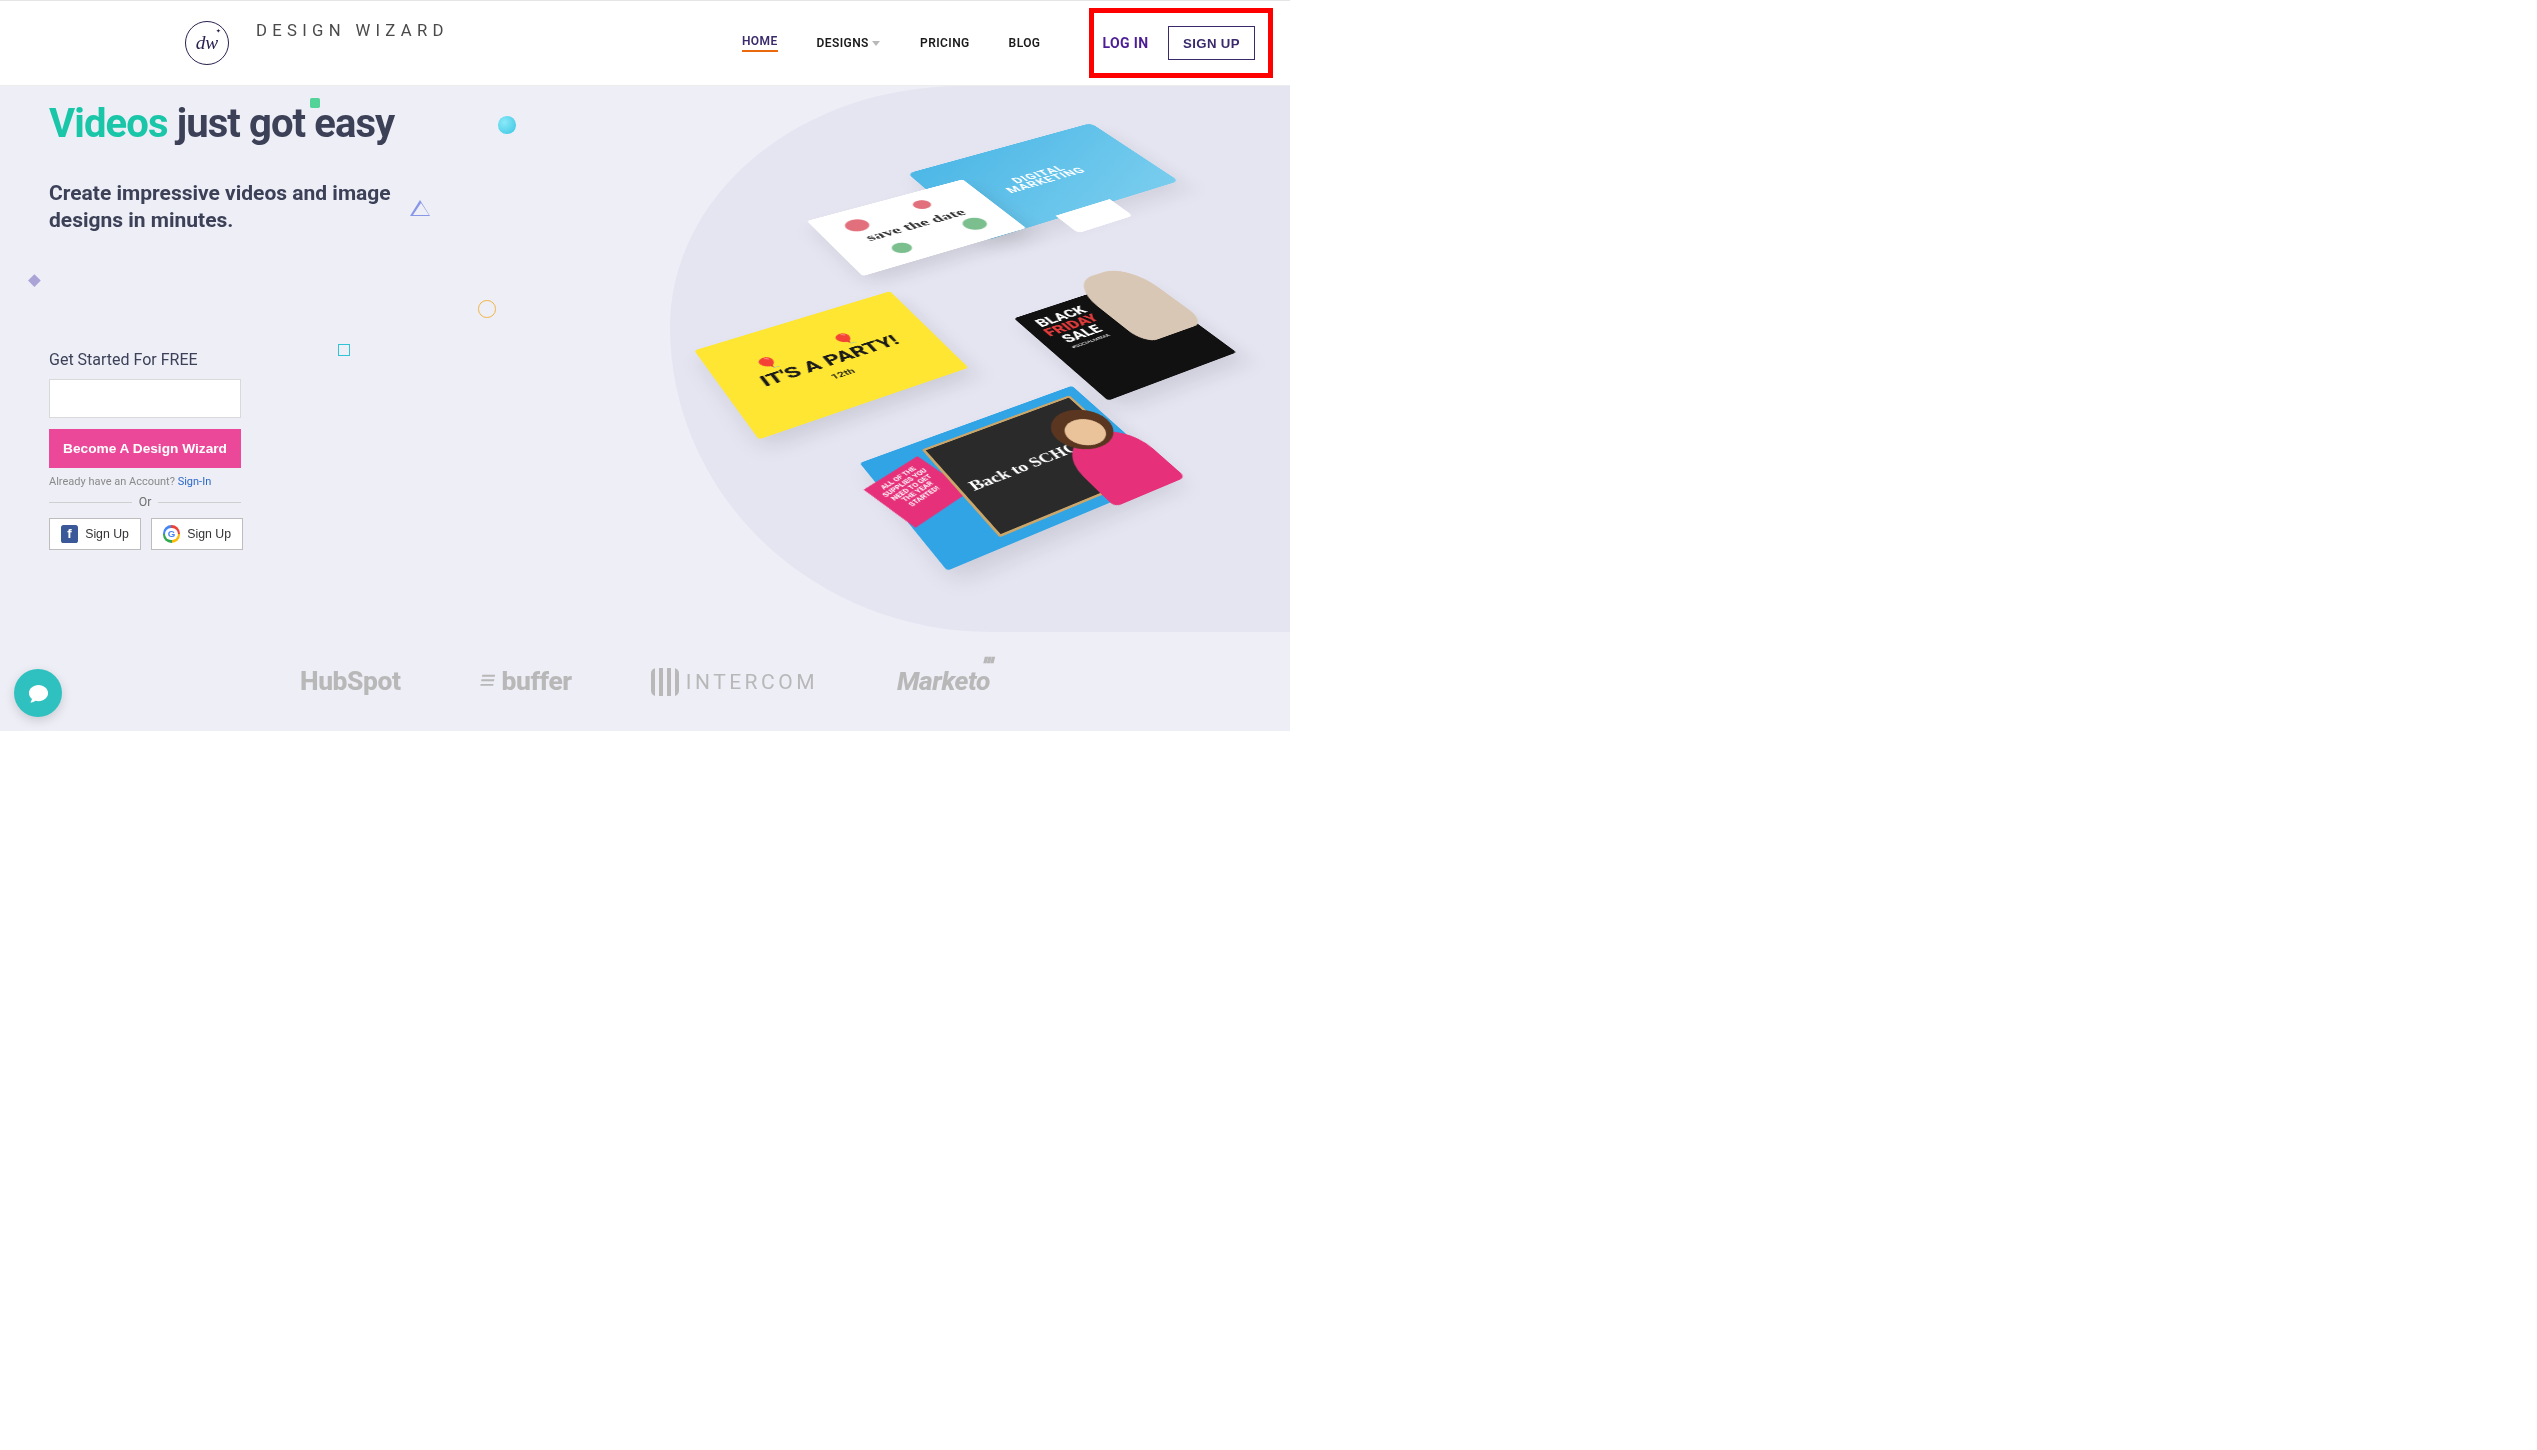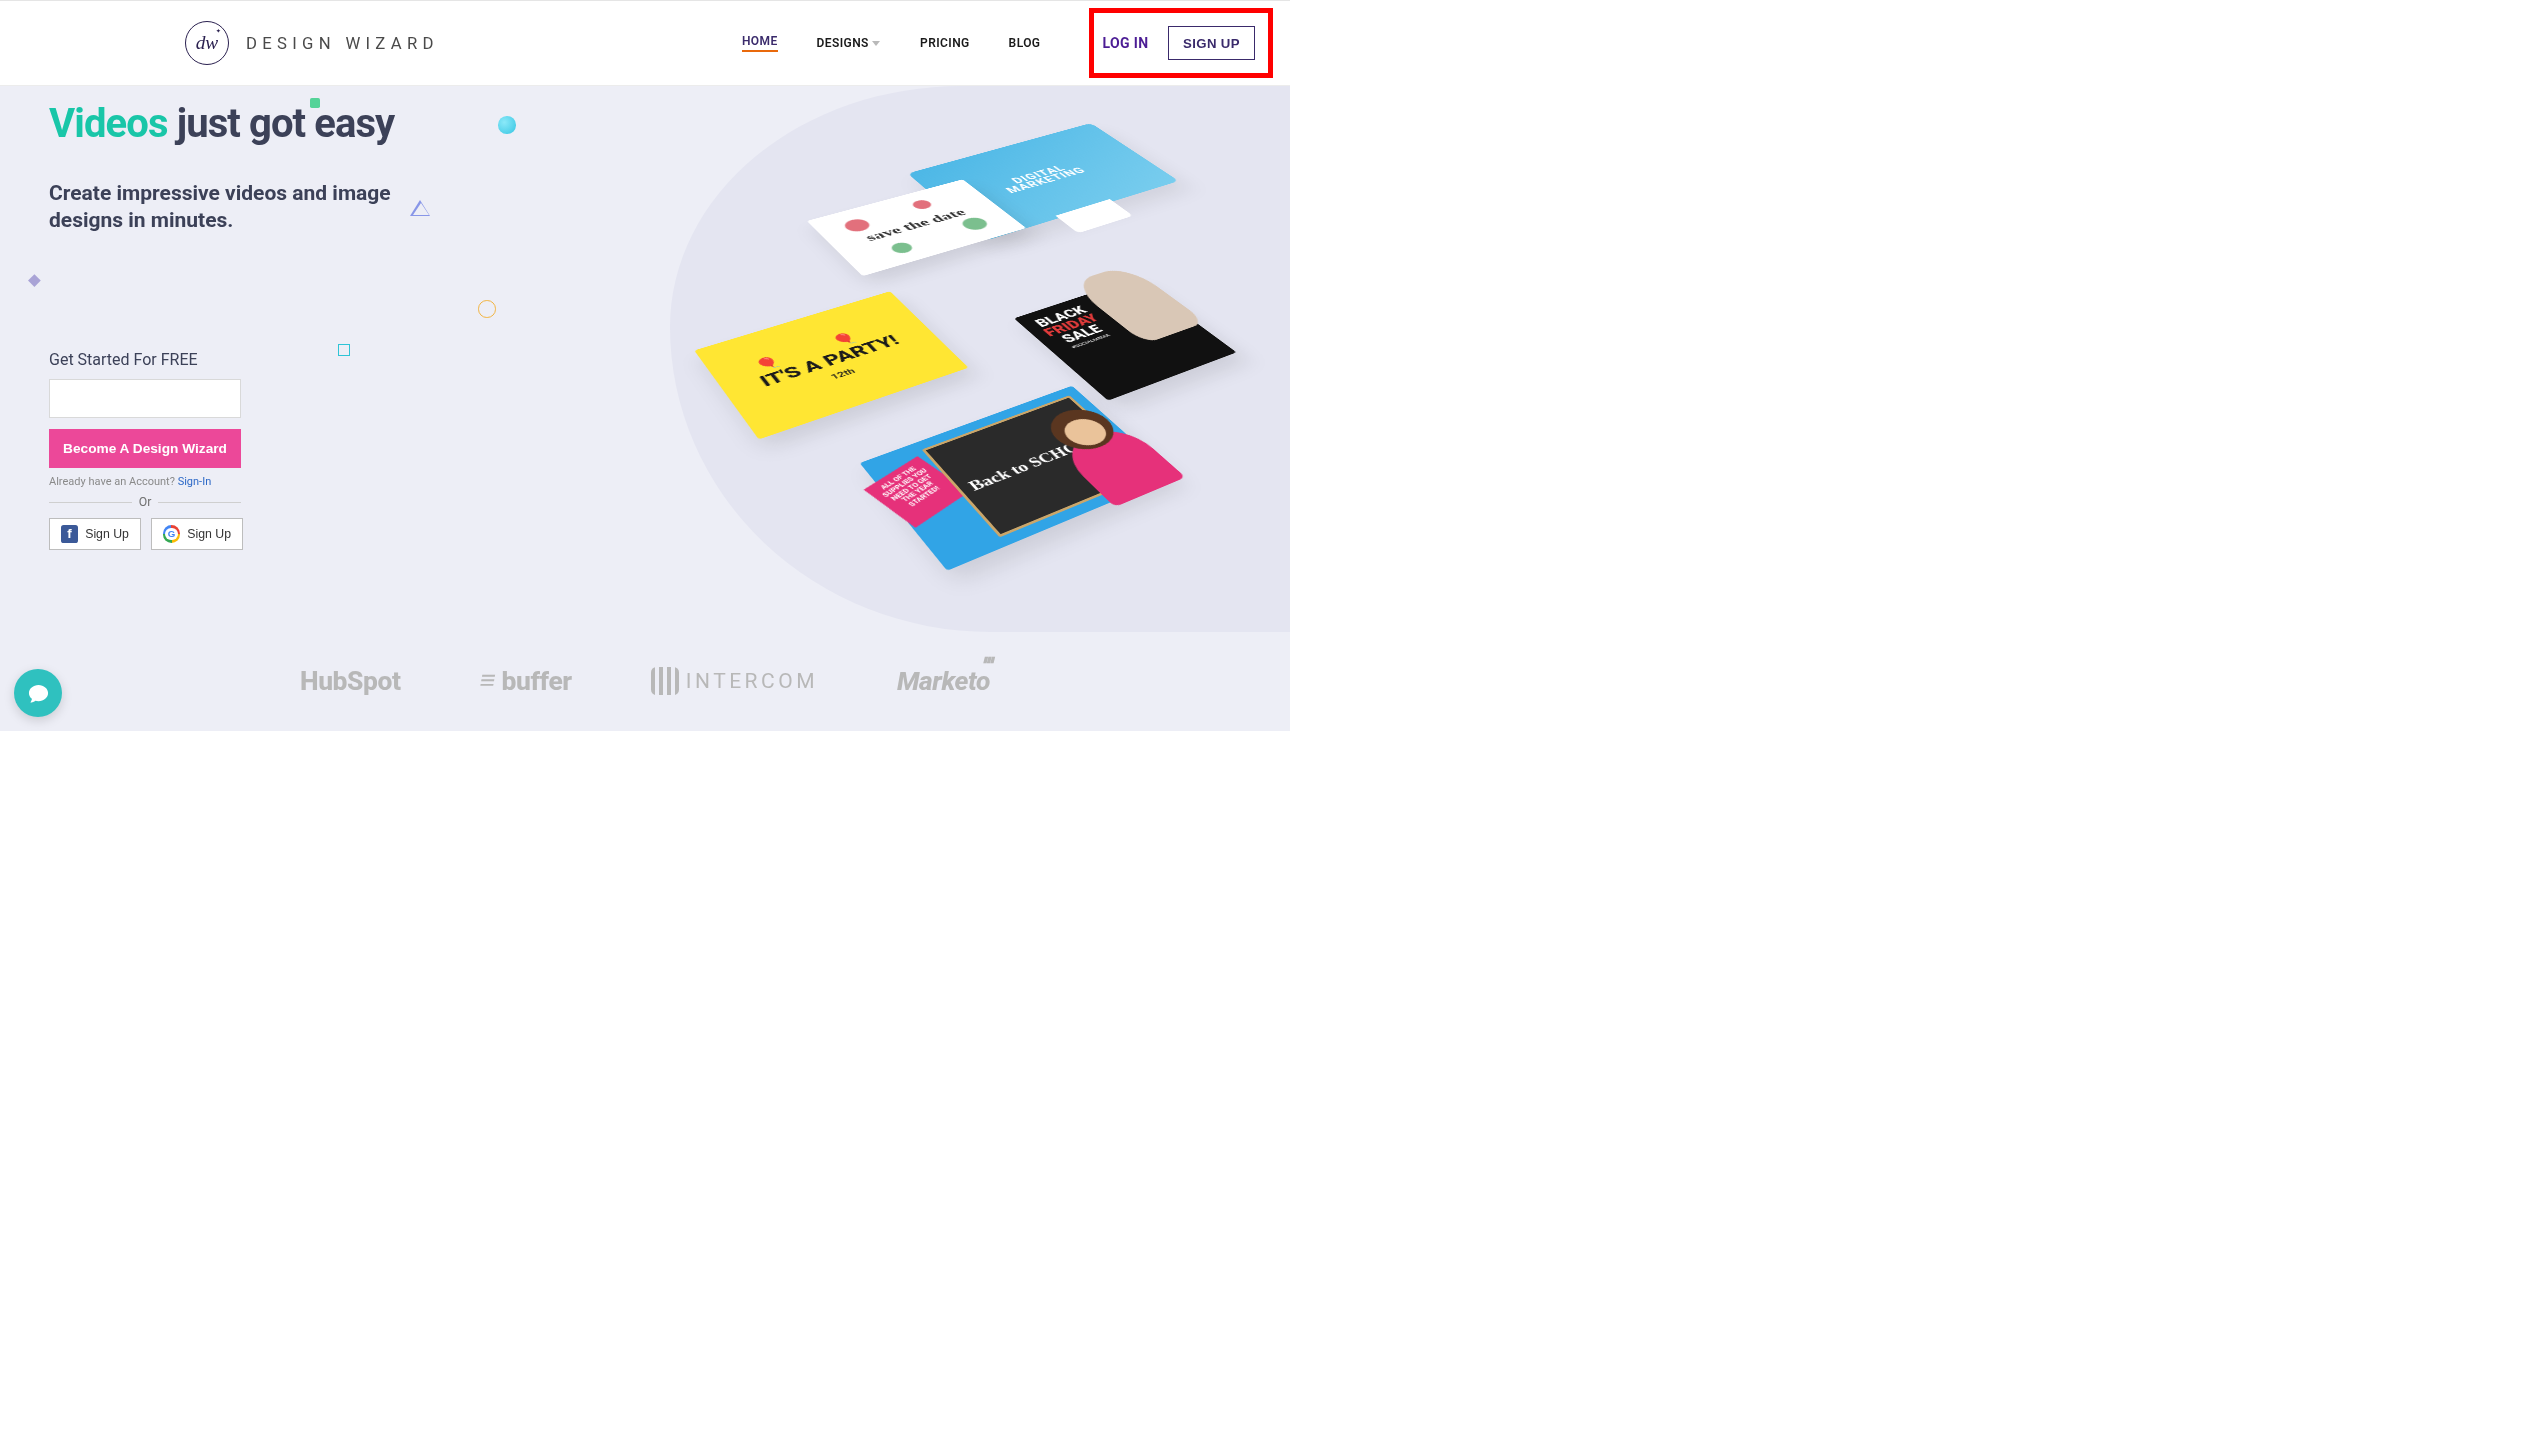--- a/index.html
+++ b/index.html
@@ -1,20 +1,20 @@
 <!DOCTYPE html>
 <html style="font-size:14px"><head>
 <meta charset="utf-8">
 <style>
 * { margin: 0; padding: 0; box-sizing: border-box; }
 body { font-family: -apple-system, BlinkMacSystemFont, "Segoe UI", Roboto, Helvetica, Arial, sans-serif; background: #fff; width: 1290px; height: 731px; overflow: hidden; position: relative; }
 
 
 .header { height: 86px; border-top: 0.9px solid #e5e5e5; border-bottom: 0.9px solid #ececec; display: flex; align-items: center; padding: 0 35px 0 185px; background: #fff; position: relative; z-index: 10; }
-.logo-wrap { display: flex; align-items: center; gap: 17px; }
+.logo-wrap { display: flex; align-items: flex-start; gap: 27px; }
 .logo-circle { width: 44px; height: 44px; border: 1.8px solid #2b2150; border-radius: 50%; display: flex; align-items: center; justify-content: center; font-family: Georgia, serif; font-size: 19.4px; color: #2b2150; font-style: italic; position: relative; }
 .logo-circle::after { content: '✦'; position: absolute; top: 5.3px; right: 7px; font-size: 6.2px; color: #2b2150; font-style: normal; }
 .brand-name { font-size: 16.7px; letter-spacing: 5.3px; color: #4a4a4a; font-weight: 400; }
 .nav { margin-left: auto; display: flex; align-items: center; gap: 39px; }
 .nav-link { font-size: 12px; font-weight: 600; letter-spacing: 0.4px; color: #1a1a1a; text-decoration: none; cursor: pointer; display: flex; align-items: center; gap: 3.5px; }
 .nav-link.active { color: #3a2a6b; border-bottom: 2.6px solid #e9690c; padding-bottom: 2.6px; }
 .chevron { display: inline-block; width: 8.8px; height: 8.8px; position: relative; }
 .chevron::before { content:''; border-left: 4.4px solid transparent; border-right: 4.4px solid transparent; border-top: 5.3px solid #b9b9b9; position: absolute; top: 2.6px; left: 0; }
 .auth-wrap { display: flex; align-items: center; gap: 19.4px; margin-left: 23px; position: relative; }
 .auth-highlight { position: absolute; border: 5.3px solid #ff0000; top: -17.6px; left: -13.2px; right: -17.6px; bottom: -17.6px; pointer-events: none; }
@@ -71,21 +71,21 @@
 .card-bf    { left:352px; top:163px; width:150px; height:150px; background:#111; transform: rotateX(52deg) rotateZ(-28deg) skewX(6deg); color:#fff; font-size:17.6px; line-height:0.95; align-items:flex-start; justify-content:flex-start; padding:12.3px; }
 .card-bf b{ color:#e33b3b; display:block; }
 .card-bf::after{ content:''; position:absolute; right:-8.8px; top:-26.4px; width:75px; height:123px; background:#d9c7b6; border-radius:40% 40% 20% 20%; }
 .card-school{ left:194px; top:291px; width:251px; height:163px; background:#31a4e6; transform: rotateX(52deg) rotateZ(-28deg) skewX(6deg); }
 .card-school .board{ position:absolute; inset:12.3px 12.3px 12.3px 62px; background:#2a2a2a; border:3.5px solid #caa66a; border-radius:2.6px; display:flex; align-items:center; justify-content:center; color:#fff; font-family:cursive; font-size:19.4px; }
 .card-school .ribbon{ position:absolute; left:-7px; top:26.4px; width:70px; height:70px; background:#e6317a; transform:rotate(-14deg); color:#fff; font-size:8px; font-weight:700; padding:7px; line-height:1.1; }
 .card-school .kid{ position:absolute; right:-8.8px; bottom:-7px; width:84px; height:97px; background:#e6317a; border-radius:50% 50% 7px 7px; }
 .card-school .kid::before{ content:''; position:absolute; top:-25px; left:21px; width:41px; height:41px; background:#eac39a; border-radius:50%; box-shadow: 0 -5.3px 0 10.6px #5a3620; }
 
 
-.logos { position: absolute; left: 0; right: 0; bottom: 35px; display: flex; justify-content: center; gap: 79px; align-items: center; z-index: 8; color: #b8b8b8; }
+.logos { position: absolute; left: 0; right: 0; bottom: 35px; display: flex; justify-content: center; gap: 79px; align-items: flex-end; z-index: 8; color: #b8b8b8; }
 .logo-item { font-size: 26.4px; font-weight: 800; letter-spacing: -0.4px; display: flex; align-items: center; gap: 7px; }
 .logo-item.thin { font-weight: 400; letter-spacing: 3.5px; font-size: 21px; }
 .buf-icon::before { content:'≡'; font-size: 26.4px; transform: skewX(-10deg); display:inline-block; }
 .ic-icon { width:28px; height:28px; border-radius:5.3px; background:repeating-linear-gradient(90deg,#b8b8b8 0 4.4px, transparent 4.4px 8px); }
 .marketo { font-style: italic; position: relative; }
 .marketo::after { content:'▮▮▮'; position:absolute; top:-10.6px; right:-3.5px; font-size:8px; letter-spacing:-0.9px; }
 
 
 .chat { position: absolute; left: 14px; bottom: 14px; width: 48px; height: 48px; border-radius: 50%; background: #2fc1bf; display:flex; align-items:center; justify-content:center; z-index: 20; cursor:pointer; box-shadow: 0 3.5px 10.6px rgba(0,0,0,0.15); }
 .chat svg { width: 23px; height: 23px; fill: #fff; }

